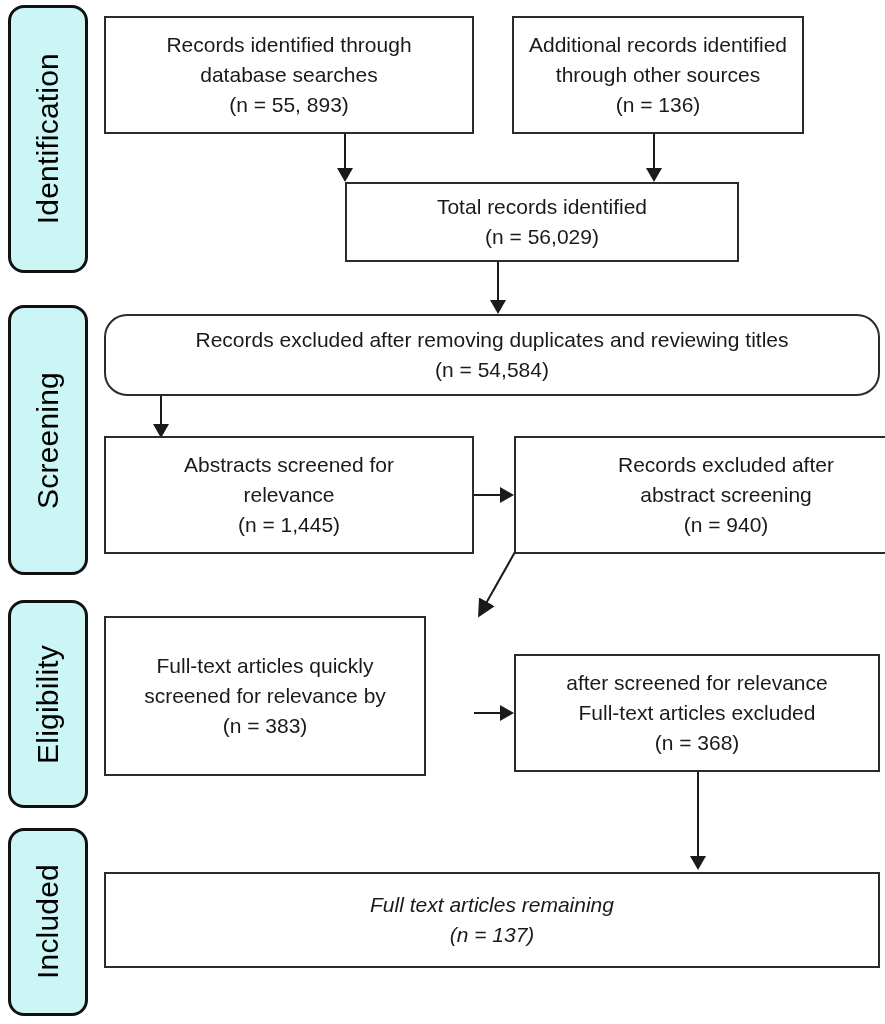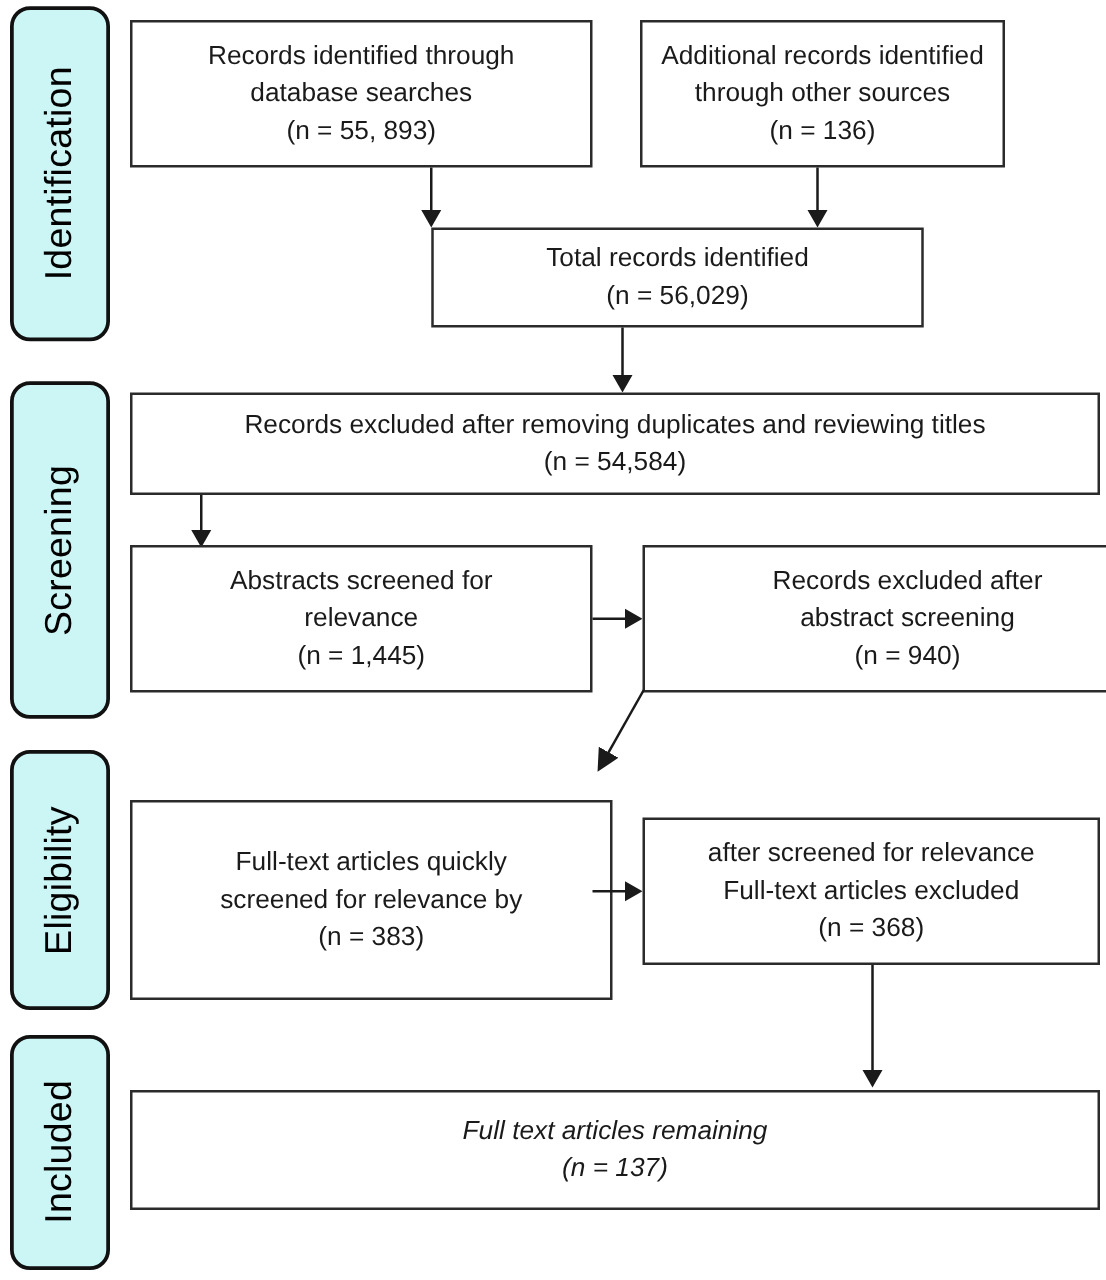--- a/index.html
+++ b/index.html
@@ -132,21 +132,21 @@
   <div class="arrowhead-down" style="left:646px; top:168px;"></div>
 
   <div class="box" style="left:304px; top:182px; width:394px; height:80px;margin-left:41px;">
     <span class="box-line">Total records identified</span>
     <span class="box-line">(n = 56,029)</span>
   </div>
 
   <div class="vline" style="left:497px; top:262px; height:42px;"></div>
   <div class="arrowhead-down" style="left:490px; top:300px;"></div>
 
-  <div class="box wide" style="left:104px; top:314px; width:776px; height:82px;">
+  <div class="box wide" style="left:104px; top:314px; width:776px; height:82px;border-radius:23px;">
     <span class="box-line">Records excluded after removing duplicates and reviewing titles</span>
     <span class="box-line">(n = 54,584)</span>
   </div>
 
   <div class="vline" style="left:160px; top:396px; height:32px;"></div>
   <div class="arrowhead-down" style="left:153px; top:424px;"></div>
 
   <div class="box" style="left:104px; top:436px; width:370px; height:118px;text-align:right;">
     <span class="box-line">Abstracts screened for</span>
     <span class="box-line">relevance</span>
@@ -164,21 +164,21 @@
 
   <svg class="diag-svg" style="left:460px; top:545px;" width="70" height="85">
     <defs>
       <marker id="diagArrow" markerWidth="9" markerHeight="9" refX="7" refY="4.5" orient="auto" markerUnits="strokeWidth">
         <path d="M0,0 L9,4.5 L0,9 z" fill="#1a1a1a"></path>
       </marker>
     </defs>
     <line x1="55" y1="7" x2="20" y2="69" stroke="#1a1a1a" stroke-width="2" marker-end="url(#diagArrow)"></line>
   </svg>
 
-  <div class="box" style="left:104px; top:640px; width:386px; height:160px;">
+  <div class="box" style="left:104px; top:616px; width:322px; height:160px;">
     <span class="box-line">Full-text articles quickly</span>
     <span class="box-line">screened for relevance by</span>
     <span class="box-line">(n = 383)</span>
   </div>
 
   <div class="hline" style="left:474px; top:712px; width:28px;"></div>
   <div class="arrowhead-right" style="left:500px; top:705px;"></div>
 
   <div class="box" style="left:514px; top:654px; width:366px; height:118px;">
     <span class="box-line">after screened for relevance</span>

